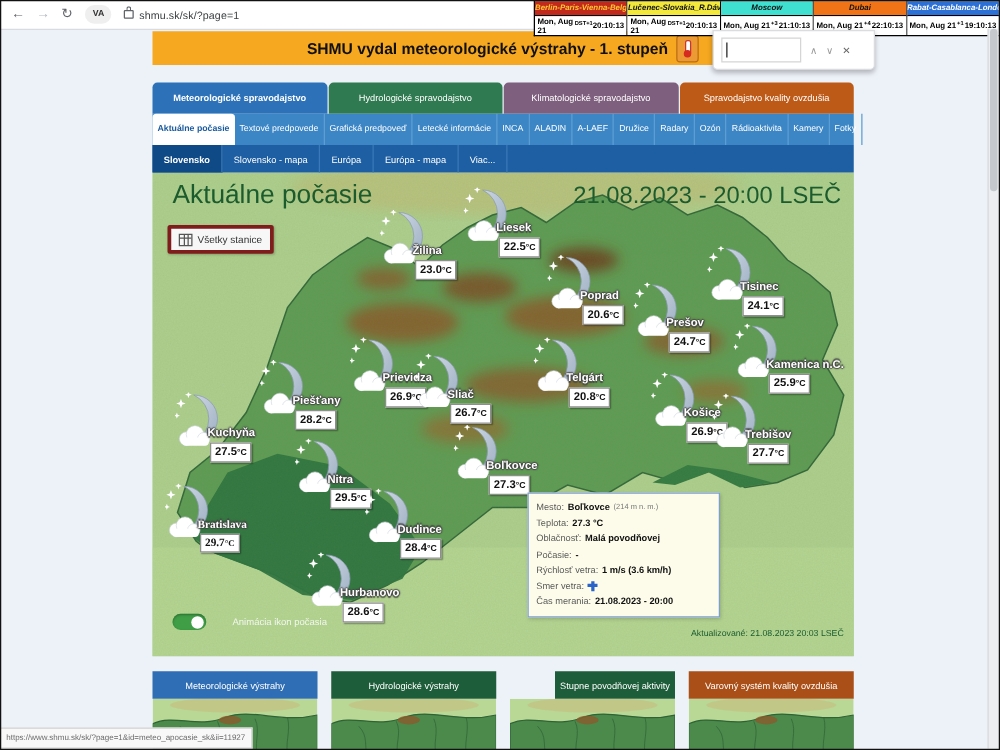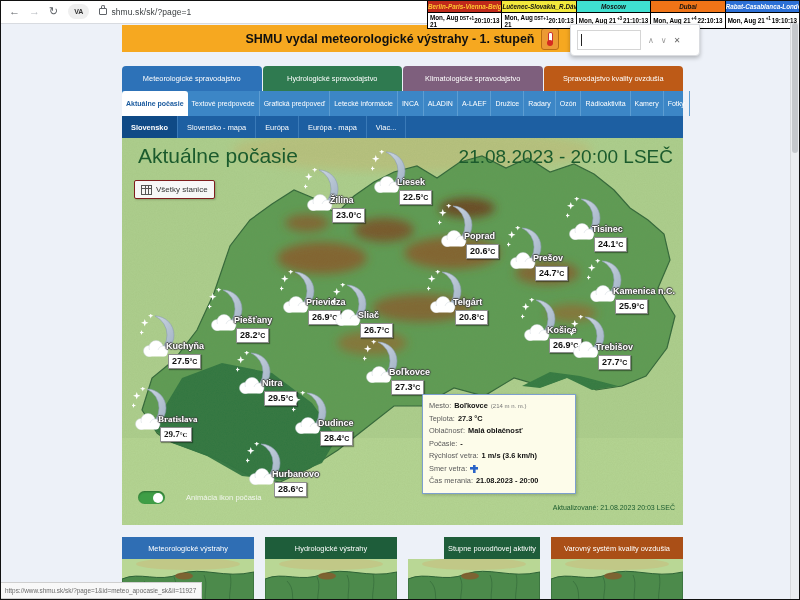--- a/index.html
+++ b/index.html
@@ -38,34 +38,34 @@
   
   .findbar{position:absolute;left:570px;top:24px;width:128px;height:30px;background:#fff;border:1px solid #dadce0;border-radius:0 0 4px 4px;box-shadow:0 2px 4px rgba(0,0,0,.25);z-index:20;display:flex;align-items:center}
   .find-input{margin-left:6px;width:62px;height:18px;border:1px solid #d5d5d5;background:#fff;position:relative}
   .caret{position:absolute;left:3px;top:3px;width:1px;height:12px;background:#222}
   .find-btn{font-size:8px;color:#9a9a9a;margin-left:7px;cursor:default}
   .find-close{color:#666;font-size:8px;margin-left:7px}
 
   
   .nav1{position:absolute;left:122px;top:66px;width:561px;height:25px;display:flex;gap:1px;z-index:3}
   .nav1-tab{flex:1;color:#fff;font-size:7.4px;display:flex;align-items:center;justify-content:center;border-radius:4px 4px 0 0;text-align:center}
-  .nav1-tab.active{font-weight:normal}
+  .nav1-tab.active{font-weight:bold}
   .nav2{position:absolute;left:122px;top:91px;width:561px;height:25px;background:#3c86c6;display:flex;z-index:3}
   .nav2-tab{color:#fff;font-size:7px;display:flex;align-items:center;padding:0 4px;border-right:1px solid #5d9dd2;white-space:nowrap}
   .nav2-tab.active{background:#fff;color:#1a5a9e;font-weight:bold;border-radius:3px 3px 0 0;border-right:none}
   .nav3{position:absolute;left:122px;top:116px;width:561px;height:22px;background:#1d5fa2;display:flex;z-index:3}
   .nav3-tab{color:#fff;font-size:7.4px;display:flex;align-items:center;padding:0 9px;border-right:1px solid #3a7ab8;white-space:nowrap}
   .nav3-tab.active{background:#0f4a86;font-weight:bold}
 
   
   .mapbox{position:absolute;left:122px;top:138px;width:561px;height:387px;overflow:hidden;z-index:2;background:#a8cc8c}
   .map-svg{position:absolute;left:0;top:0;width:561px;height:387px}
   .map-title{position:absolute;left:16px;top:6px;font-size:21px;color:#1b5b2d;z-index:4}
   .map-date{position:absolute;right:10px;top:8px;font-size:19px;color:#1b5b2d;z-index:4}
-  .stations-btn{position:absolute;left:12px;top:42px;height:17px;background:#f7f7f7;border:1px solid #7f1d1d;border-radius:2px;display:flex;align-items:center;gap:4px;padding:0 6px;font-size:8px;color:#333;z-index:4;box-shadow:1px 1px 2px rgba(0,0,0,.2)}
+  .stations-btn{position:absolute;left:12px;top:42px;height:17px;background:#f7f7f7;border:3px solid #7f1d1d;border-radius:2px;display:flex;align-items:center;gap:4px;padding:0 6px;font-size:8px;color:#333;z-index:4;box-shadow:1px 1px 2px rgba(0,0,0,.2)}
   .grid-ic{width:9px;height:8px;border:1px solid #555;background:
     linear-gradient(#555,#555) 0 2.5px/9px 1px no-repeat,
     linear-gradient(#555,#555) 3px 0/1px 8px no-repeat,
     linear-gradient(#555,#555) 6px 0/1px 8px no-repeat}
   .station{position:absolute;width:80px;height:60px;z-index:3}
   .st-icon{position:absolute;left:0;top:0;width:38px;height:46px}
   .st-name{position:absolute;left:26px;top:27px;font-size:9px;font-weight:bold;color:#fff;white-space:nowrap;
     text-shadow:-1px 0 1px #444,1px 0 1px #444,0 -1px 1px #444,0 1px 1px #444}
   .st-temp{position:absolute;left:28px;top:40px;background:#fff;border:1px solid #8e8e8e;box-shadow:1px 1px 1px rgba(0,0,0,.35);padding:0 3px;font-size:9px;font-weight:bold;color:#111;white-space:nowrap;line-height:12px}
   .st-temp .unit{font-size:7px}
@@ -637,21 +637,21 @@
         <span>Mesto:</span>
         <b>Boľkovce</b>
         <span class="p-extra">(214 m n. m.)</span>
       </div>
       <div class="p-row">
         <span>Teplota:</span>
         <b>27.3 °C</b>
       </div>
       <div class="p-row">
         <span>Oblačnosť:</span>
-        <b>Malá oblačnosť</b>
+        <b>Malá povodňovej</b>
       </div>
       <div class="p-row">
         <span>Počasie:</span>
         <b>-</b>
       </div>
       <div class="p-row">
         <span>Rýchlosť vetra:</span>
         <b>1 m/s (3.6 km/h)</b>
       </div>
       <div class="p-row">

